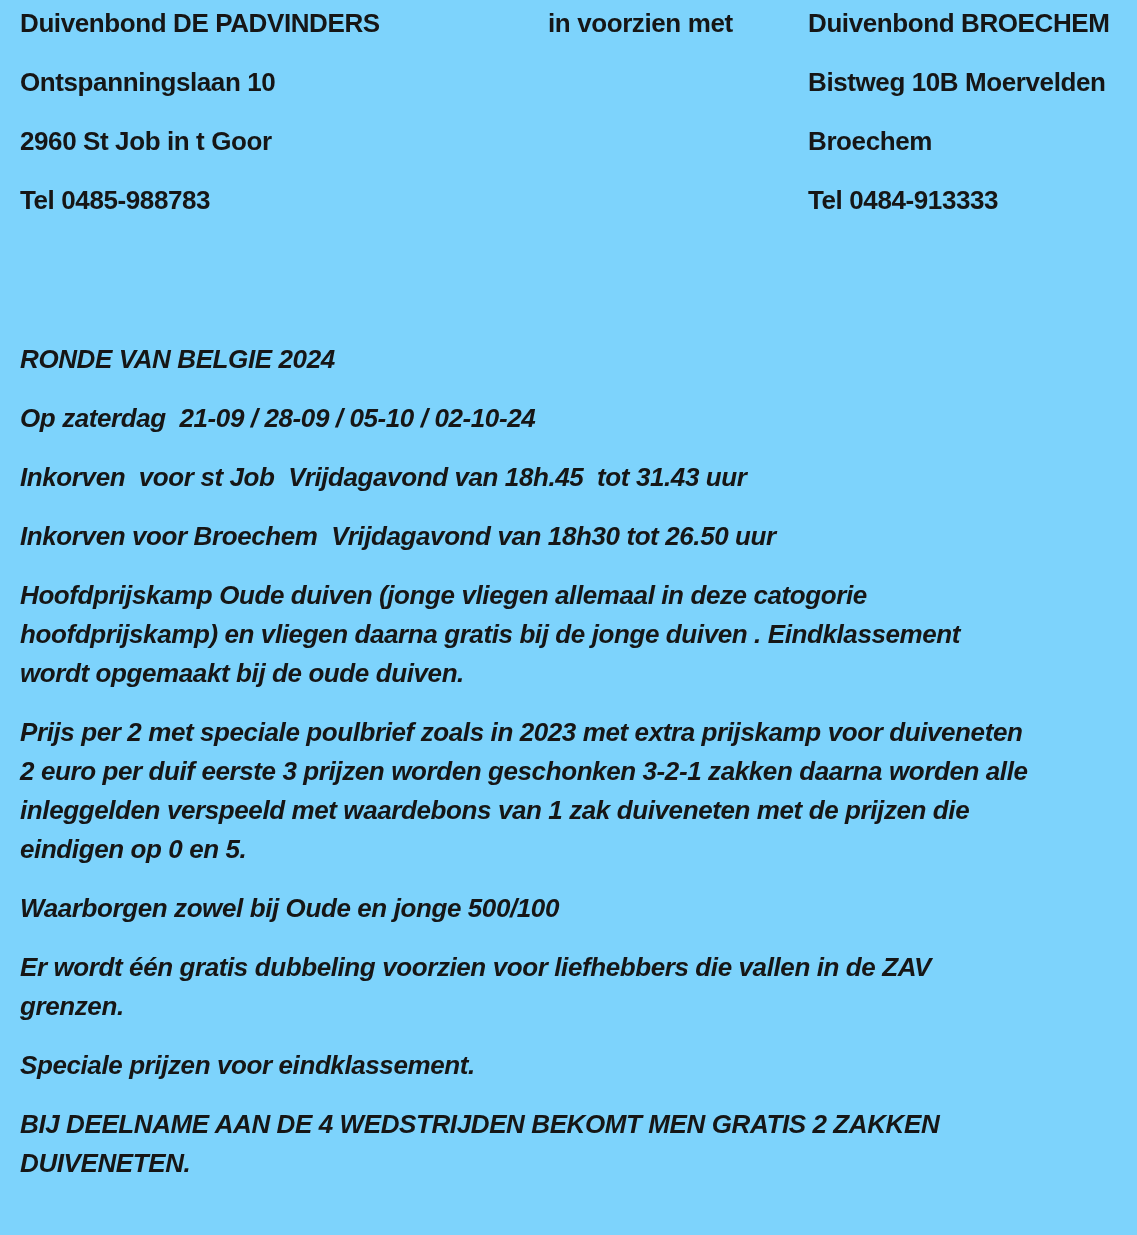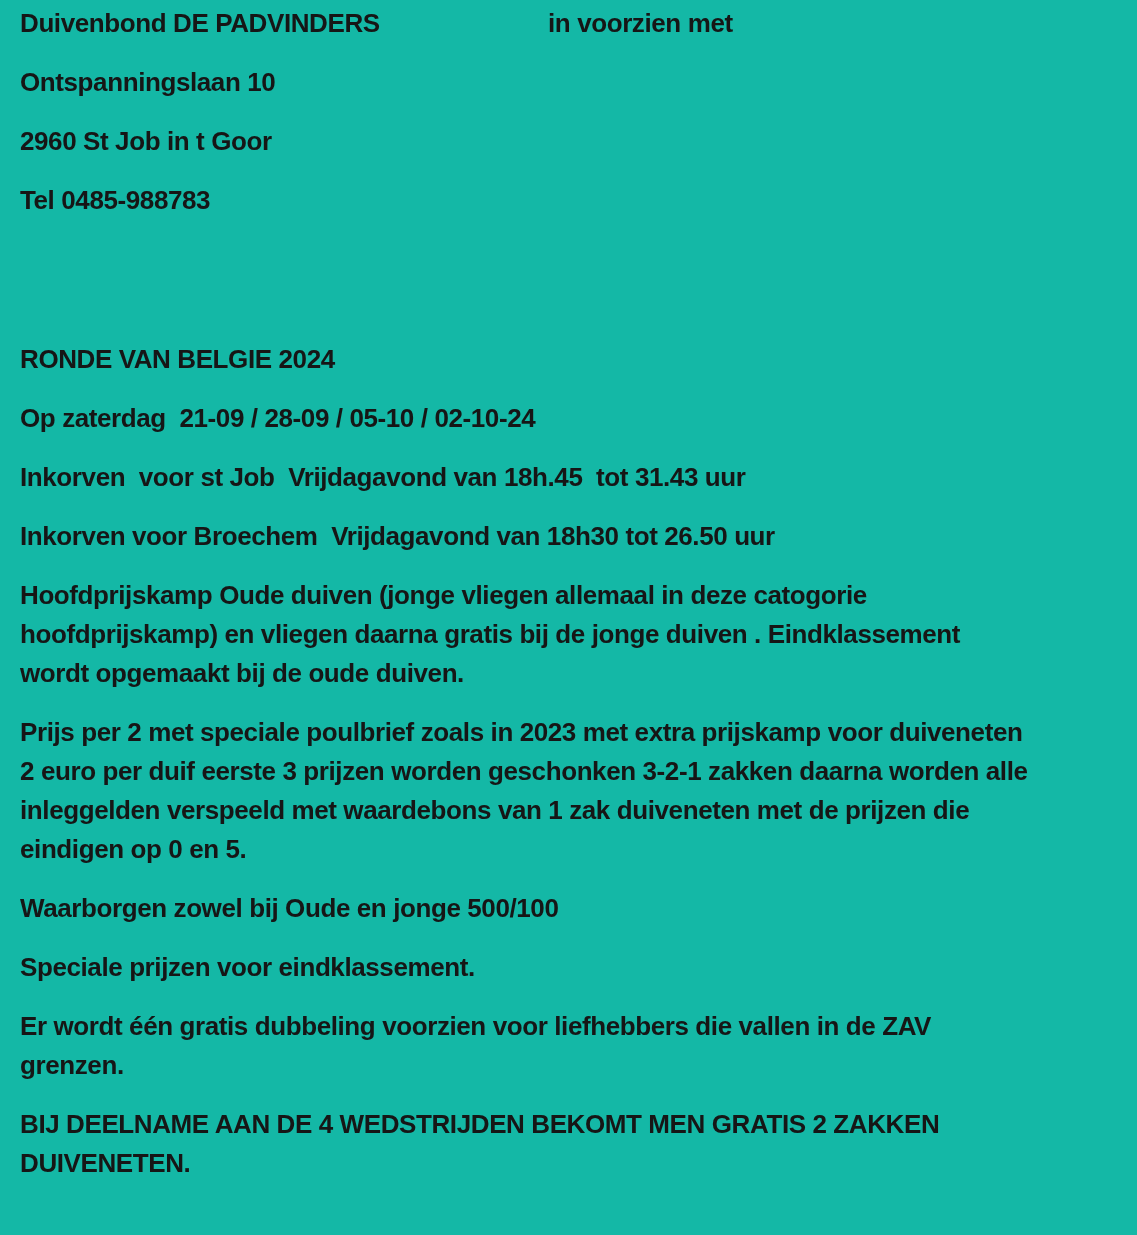--- a/index.html
+++ b/index.html
@@ -4,21 +4,21 @@
 <style>
   html, body {
     margin: 0;
     padding: 0;
     background: #ffffff;
   }
   .page {
     position: relative;
     width: 1137px;
     height: 1235px;
-    background: #14b8a6;
+    background: #7dd3fc;
     overflow: hidden;
     font-family: "Liberation Sans", sans-serif;
     font-weight: 700;
     font-size: 26px;
     letter-spacing: -0.4px;
     color: #161616;
     box-sizing: border-box;
     padding-top: 4px;
   }
   .line, .para {
@@ -42,20 +42,21 @@
   }
   .header-col-right {
     position: absolute;
     left: 808px;
     top: 0;
     width: 329px;
   }
   .body-block {
     padding-left: 20px;
     padding-right: 0;
+    font-style: italic;
   }
   .doc-title {
     margin-top: 100px;
   }
 </style>
 </head>
 <body>
 
 <div class="page">
 
@@ -64,36 +65,42 @@
       <div class="line">Duivenbond DE PADVINDERS</div>
       <div class="line">Ontspanningslaan 10</div>
       <div class="line">2960 St Job in t Goor</div>
       <div class="line">Tel 0485-988783</div>
     </div>
 
     <div class="header-middle">
       <div class="line">in voorzien met</div>
     </div>
 
+    <div class="header-col-right">
+      <div class="line">Duivenbond BROECHEM</div>
+      <div class="line">Bistweg 10B Moervelden</div>
+      <div class="line">Broechem</div>
+      <div class="line">Tel 0484-913333</div>
+    </div>
   </div>
 
   <div class="body-block">
     <div class="para doc-title">RONDE VAN BELGIE 2024</div>
 
     <div class="para">Op zaterdag  21-09 / 28-09 / 05-10 / 02-10-24</div>
     <div class="para">Inkorven  voor st Job  Vrijdagavond van 18h.45  tot 31.43 uur</div>
     <div class="para">Inkorven voor Broechem  Vrijdagavond van 18h30 tot 26.50 uur</div>
     <div class="para">Hoofdprijskamp Oude duiven (jonge vliegen allemaal in deze catogorie
 hoofdprijskamp) en vliegen daarna gratis bij de jonge duiven . Eindklassement
 wordt opgemaakt bij de oude duiven.</div>
     <div class="para">Prijs per 2 met speciale poulbrief zoals in 2023 met extra prijskamp voor duiveneten
 2 euro per duif eerste 3 prijzen worden geschonken 3-2-1 zakken daarna worden alle
 inleggelden verspeeld met waardebons van 1 zak duiveneten met de prijzen die
 eindigen op 0 en 5.</div>
     <div class="para">Waarborgen zowel bij Oude en jonge 500/100</div>
-    <div class="para">Speciale prijzen voor eindklassement.</div>
     <div class="para">Er wordt één gratis dubbeling voorzien voor liefhebbers die vallen in de ZAV
 grenzen.</div>
+    <div class="para">Speciale prijzen voor eindklassement.</div>
     <div class="para">BIJ DEELNAME AAN DE 4 WEDSTRIJDEN BEKOMT MEN GRATIS 2 ZAKKEN
 DUIVENETEN.</div>
   </div>
 
 </div>
 
 </body></html>

